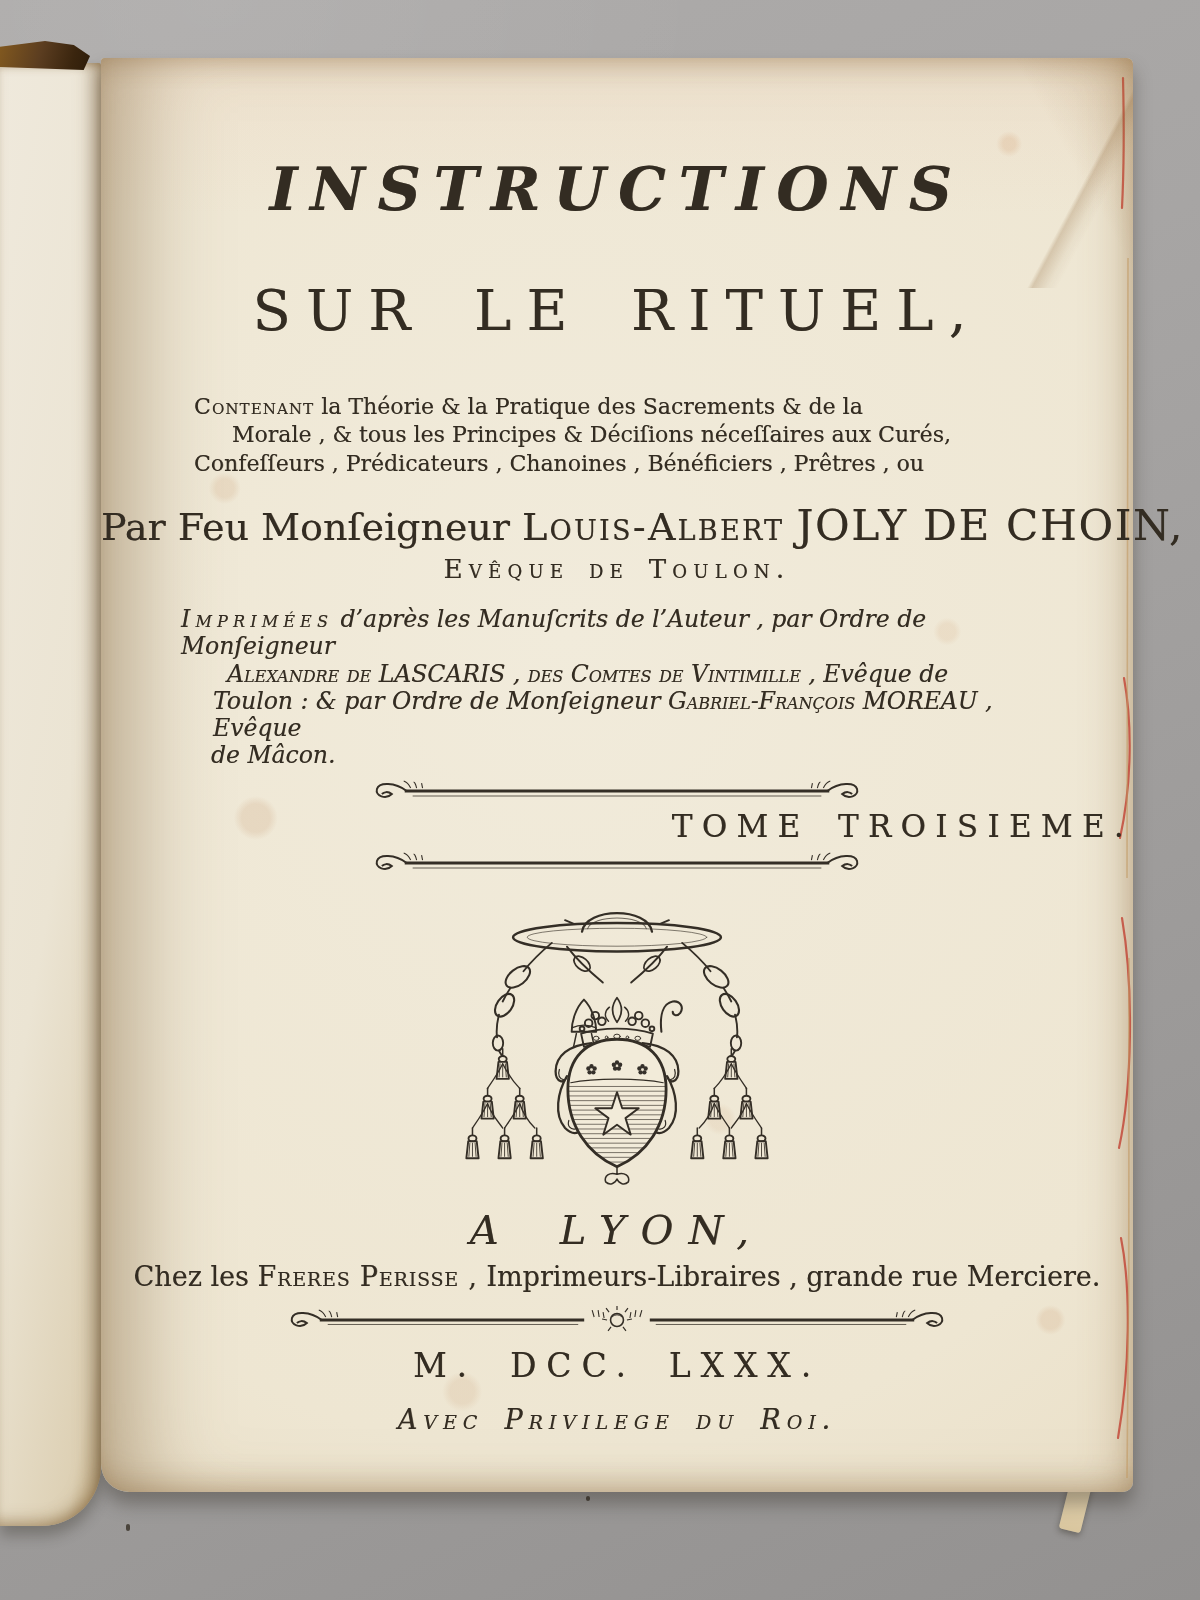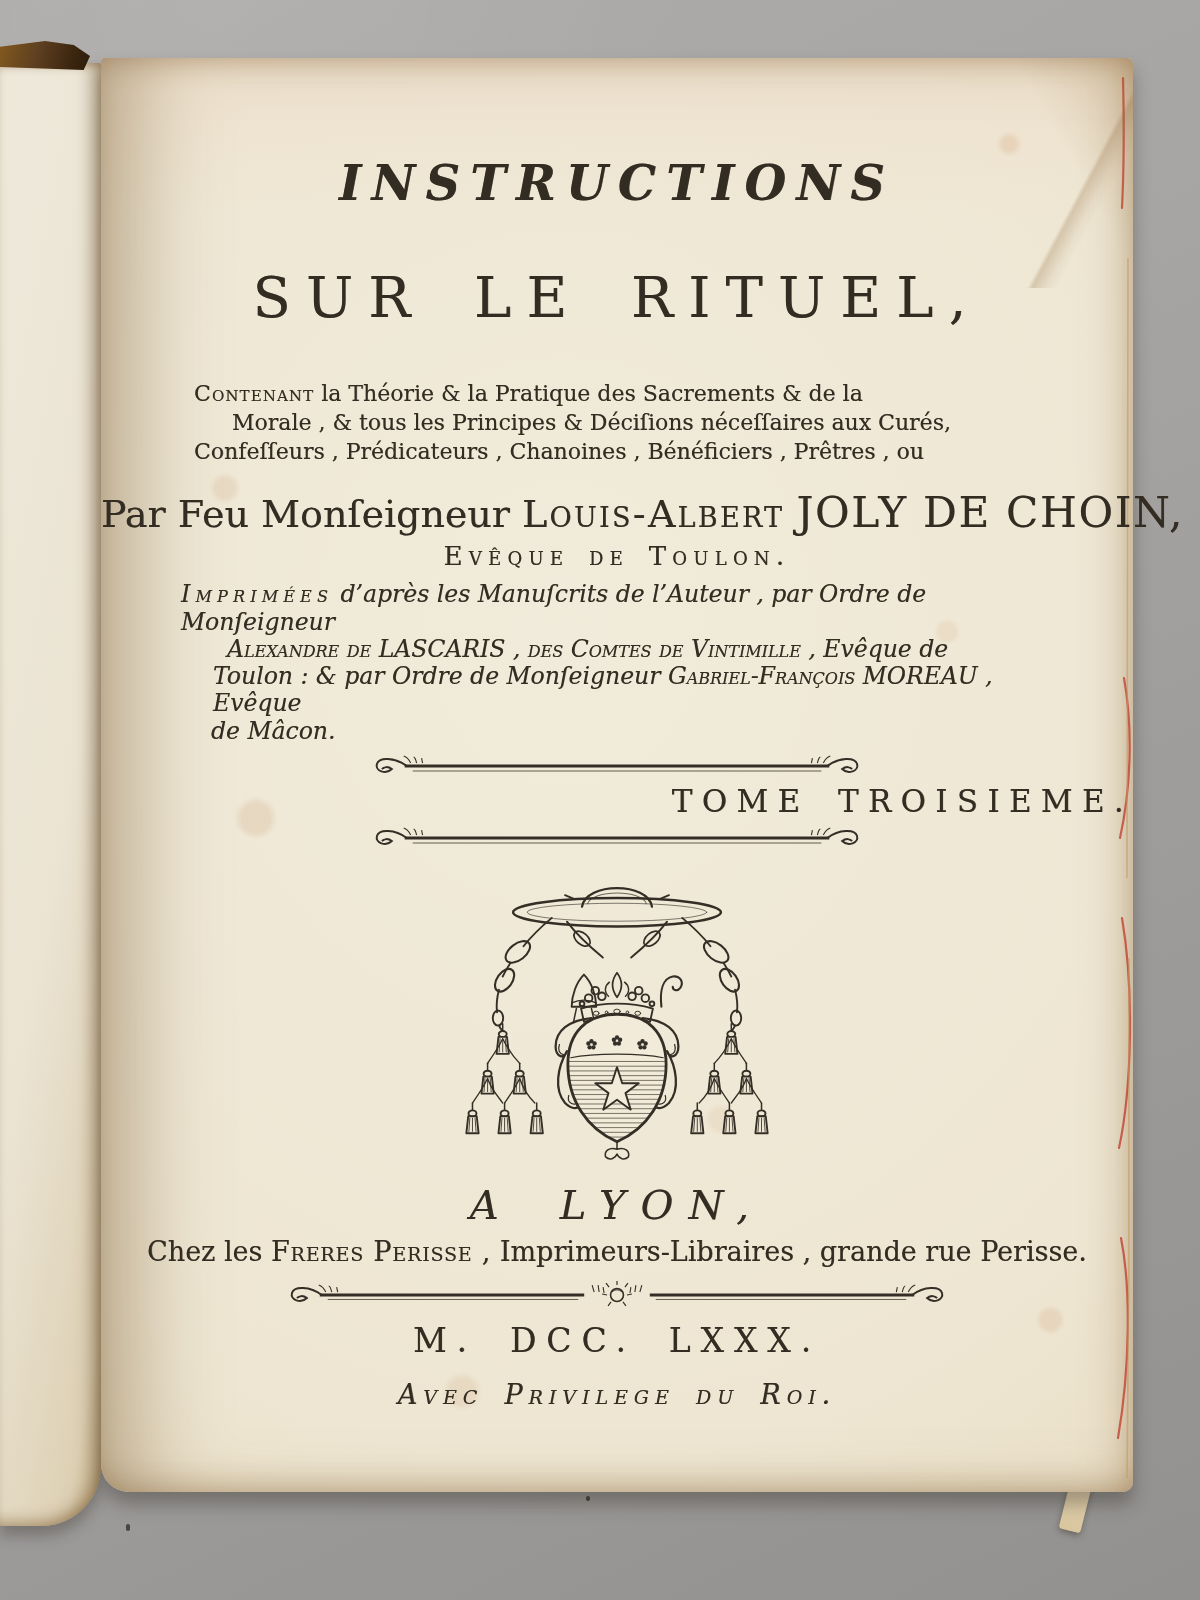--- a/index.html
+++ b/index.html
@@ -58,33 +58,33 @@
   .fore-edge{position:absolute;right:-2px;top:0;height:100%;width:28px;pointer-events:none;}
   .corner-crease{
     position:absolute;top:0;right:0;width:130px;height:230px;pointer-events:none;
     background:linear-gradient(to bottom left, rgba(150,110,60,.22), rgba(150,110,60,0) 46%),
                linear-gradient(118deg, rgba(0,0,0,0) 58%, rgba(140,100,55,.25) 60%, rgba(140,100,55,.06) 66%, rgba(0,0,0,0) 70%);
     border-radius:0 6px 0 0;
   }
   
   .content{position:relative;height:100%;text-align:center;
     text-shadow:.3px .3px .4px rgba(60,50,35,.55);}
-  .main-title{margin:100px 0 0;font-size:48px;line-height:1.06;font-style:italic;font-weight:bold;
+  .main-title{margin:100px 0 0;font-size:60px;line-height:1.06;font-style:italic;font-weight:bold;
     letter-spacing:.21em;white-space:nowrap;}
   .subtitle{margin:56px 0 0;font-size:56px;letter-spacing:.27em;word-spacing:.28em;white-space:nowrap;}
   .sc{font-variant:small-caps;}
   .description{margin:50px auto 0;width:846px;text-align:left;font-size:22px;line-height:1.31;}
   .description .l2{padding-left:38px;}
   .description .l4{padding-left:6px;}
   .lead-sc{font-variant:small-caps;letter-spacing:.05em;}
   .byline{margin:22px 0 0;font-size:38px;white-space:nowrap;}
   .byline .name-sc{font-variant:small-caps;letter-spacing:.06em;}
   .byline .name-caps{font-size:1.11em;letter-spacing:.04em;}
   .byline-rank{margin:4px 0 0;font-size:26px;font-variant:small-caps;letter-spacing:.24em;word-spacing:.2em;}
-  .imprint-note{margin:10px auto 0;width:872px;text-align:left;font-style:italic;
+  .imprint-note{margin:22px auto 0;width:872px;text-align:left;font-style:italic;
     font-size:23.5px;line-height:1.16;}
   .imprint-note .l2{padding-left:46px;}
   .imprint-note .l3{padding-left:32px;}
   .imprint-note .l4{padding-left:30px;}
   .imprint-note .lead-sc{letter-spacing:.22em;}
   .rule{margin:8px auto 0;display:block;}
   .rule.first{margin-top:10px;}
   .tome{margin:4px 0 2px;font-size:31px;letter-spacing:.30em;word-spacing:.3em;text-align:right;}
   .arms{margin:14px auto 0;display:block;}
   .city{margin:10px 0 0;font-style:italic;font-size:40px;letter-spacing:.38em;word-spacing:.45em;}
@@ -259,21 +259,21 @@
         <clipPath id="shieldClip">
           <path d="M165,158 C197,158 217,177 217,211 C217,249 197,279 165,293 C133,279 113,249 113,211 C113,177 133,158 165,158 Z"></path>
         </clipPath>
       </svg>
 
       <div class="city">A LYON,</div>
 
       <div class="publisher">
         <span>Chez les</span>
         <span class="sc">Freres Perisse ,</span>
-        <span>Imprimeurs-Libraires , grande rue Perisse.</span>
+        <span>Imprimeurs-Libraires , grande rue Merciere.</span>
       </div>
 
       <svg class="rule-bottom" viewBox="0 0 670 30" width="666" height="30">
         <g stroke="#342e26" fill="none">
           <path d="M36,14 H302" stroke-width="2.8"></path>
           <path d="M44,18.5 H296" stroke-width="1" opacity=".75"></path>
           <path d="M368,14 H634" stroke-width="2.8"></path>
           <path d="M374,18.5 H626" stroke-width="1" opacity=".75"></path>
           <use href="#rend" transform="translate(0,3)"></use>
           <use href="#rend" transform="translate(670,3) scale(-1,1)"></use>

